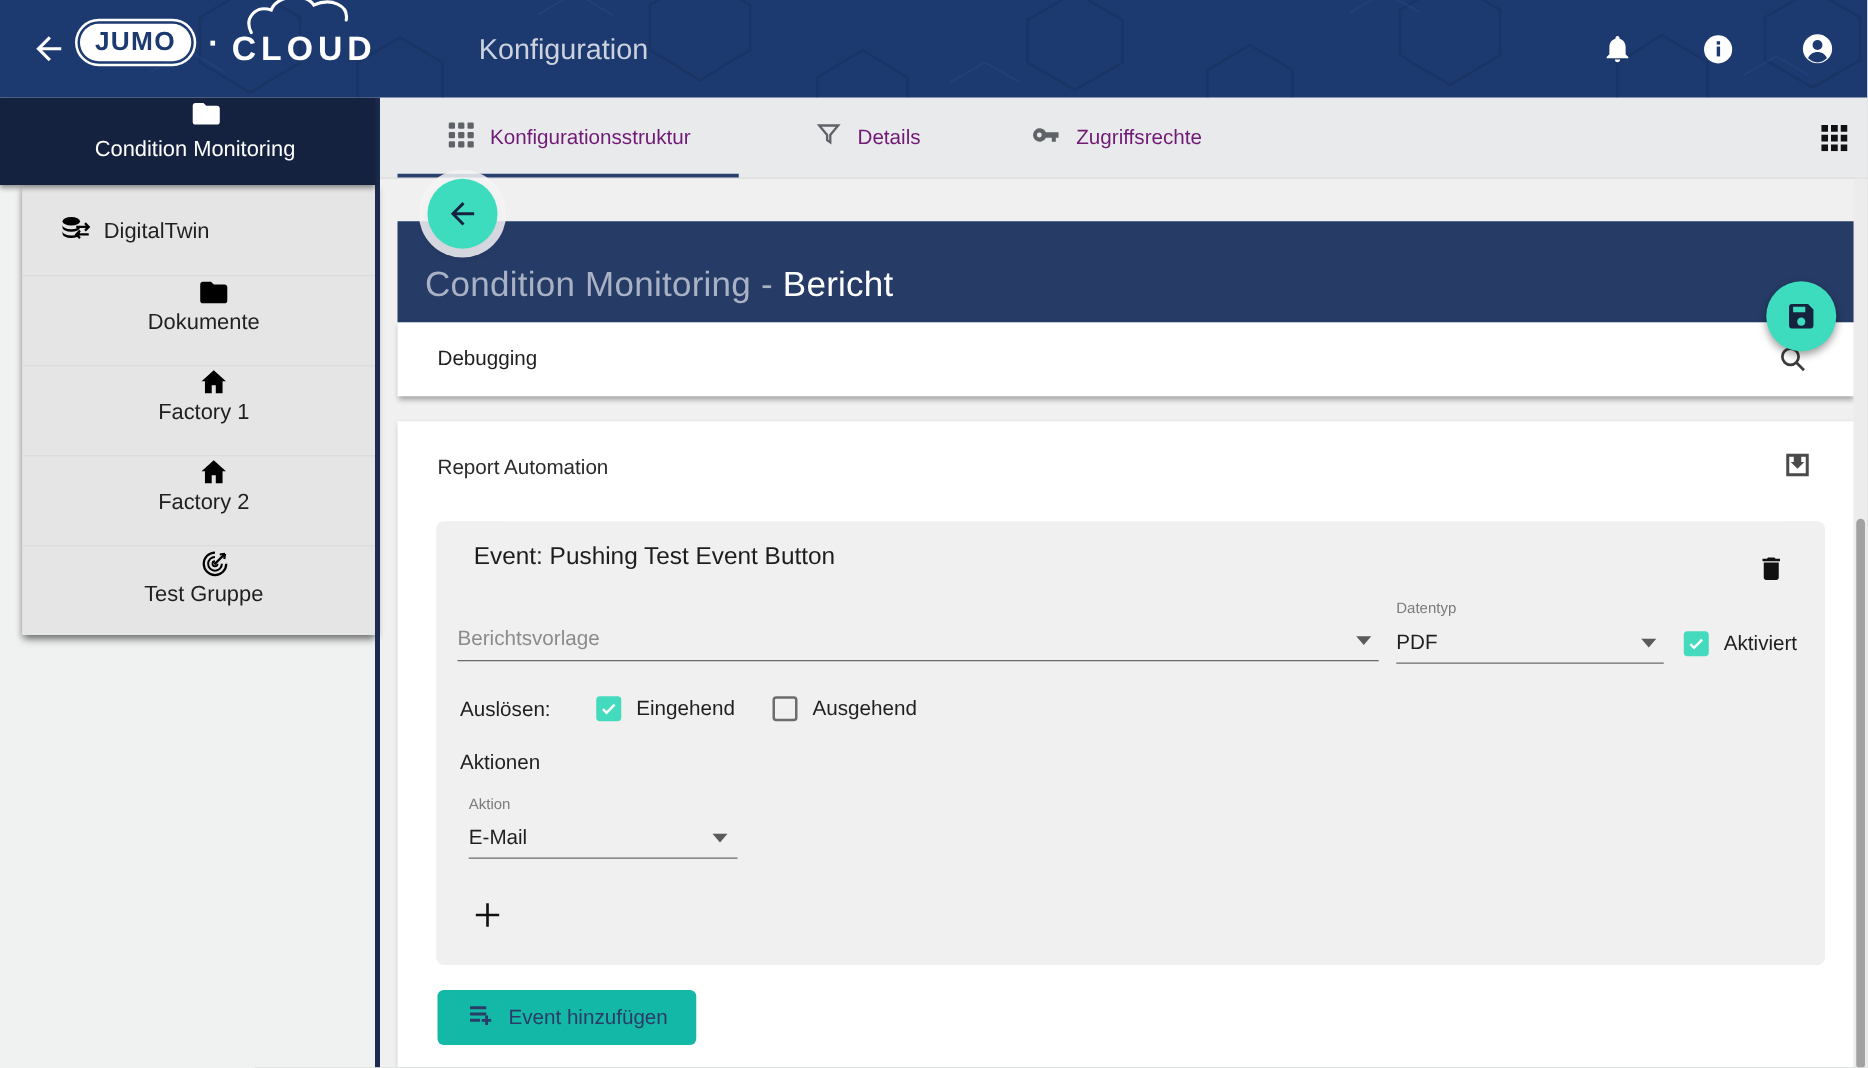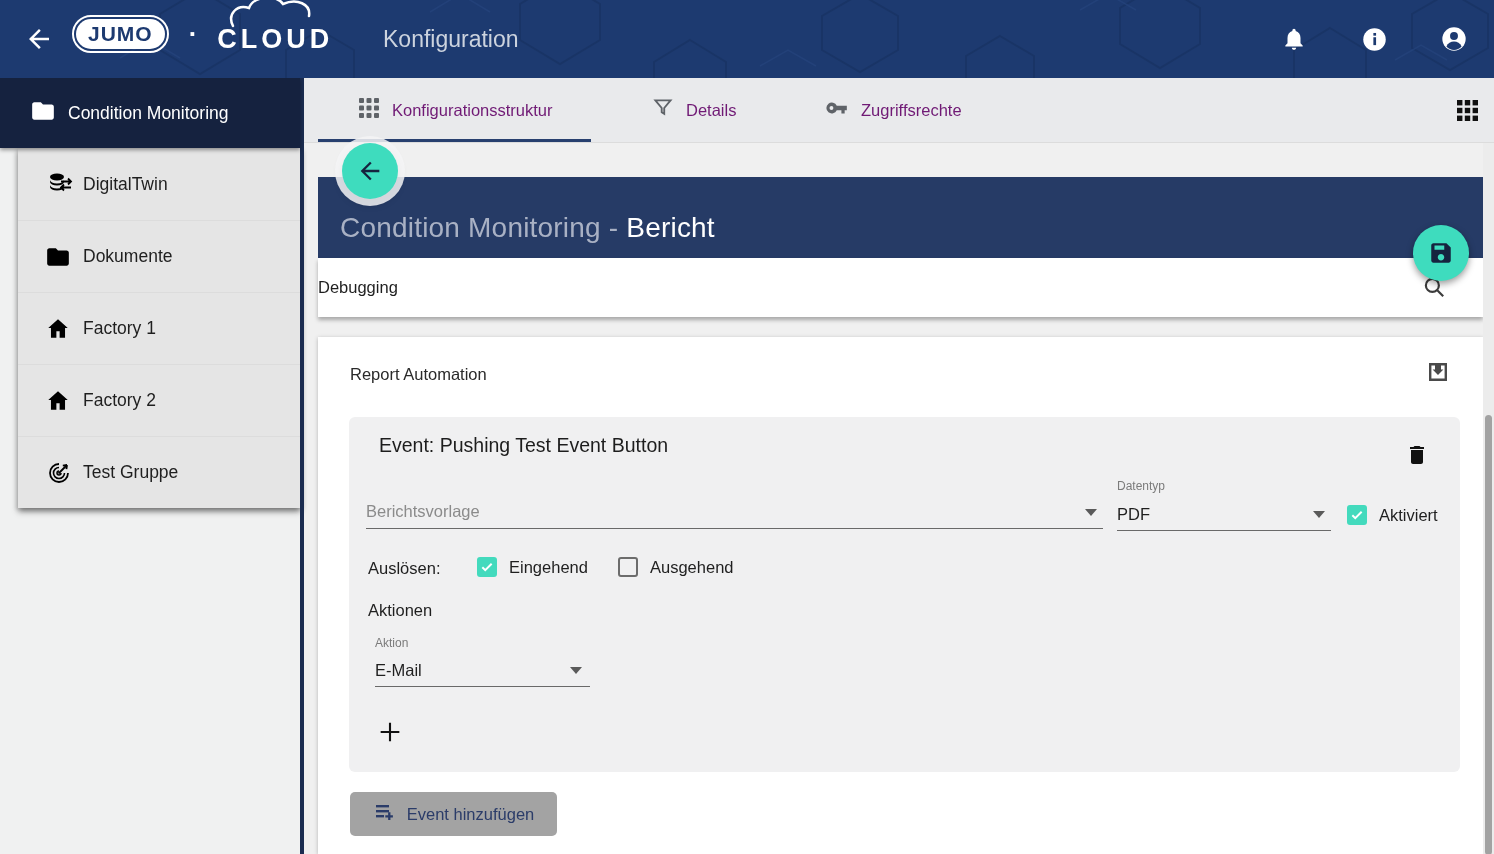--- a/index.html
+++ b/index.html
@@ -8,44 +8,44 @@
   #app {
     position:relative; width:1494px; height:854px; overflow:hidden;
     background:#f0f1f1; font-family:"Liberation Sans", sans-serif;
   }
   .abs { position:absolute; }
 
   
   .topbar { left:0; top:0; width:1494px; height:78px; background:#1d3a70; overflow:hidden; z-index:30; }
   .topbar-pattern { position:absolute; inset:0; opacity:.55; }
   .back-arrow-top { position:absolute; left:24px; top:24px; width:30px; height:30px; cursor:pointer; }
-  .brand { position:absolute; left:72px; top:14px; display:flex; align-items:center; gap:20px; }
+  .brand { position:absolute; left:60px; top:14px; display:flex; align-items:center; gap:10px; }
   .jumo-ring { border:2px solid #fff; border-radius:20px; padding:2px; }
   .jumo-pill { background:#fff; border-radius:15px; padding:3px 12px; }
   .jumo-pill span { color:#1d3a70; font-weight:800; font-size:21px; letter-spacing:1px; font-family:"Liberation Sans", sans-serif; }
   .brand-dot { color:#fff; font-size:26px; font-weight:700; line-height:1; }
   .cloud-wrap { position:relative; padding-top:12px; }
   .cloud-text { color:#fff; font-size:27px; font-weight:700; letter-spacing:4px; line-height:1; }
   .cloud-svg { position:absolute; left:10px; top:-16px; }
   .topbar-title { position:absolute; left:383px; top:0; height:78px; display:flex; align-items:center;
     color:#ccd3de; font-size:23px; font-weight:400; }
   .topbar-icons { position:absolute; right:0; top:0; height:78px; display:flex; align-items:center; }
   .topbar-icon { width:80px; display:flex; justify-content:center; cursor:pointer; }
 
   
   .sidebar-border { left:300px; top:78px; width:4px; height:776px; background:#1b2c50; z-index:5; }
   .sidebar-bg { left:0; top:148px; width:300px; height:706px; background:#f0f1f1; }
   .sidebar-header { left:0; top:78px; width:300px; height:70px; background:#15223f; z-index:6;
-    display:flex; align-items:center; box-shadow:0 2px 4px rgba(0,0,0,.4); cursor:pointer; }
+    display:flex; align-items:center; box-shadow:0 2px 4px rgba(0,0,0,.4); cursor:pointer;flex-direction:column; }
   .sidebar-header .icon { margin-left:30px; }
   .sidebar-header .lbl { color:#fff; font-size:17.5px; margin-left:12px; }
   .sidebar-panel { left:18px; top:148px; width:282px; background:#fff; z-index:4;
     box-shadow:0 4px 6px rgba(0,0,0,.35), 3px 2px 5px rgba(0,0,0,.18), -2px 2px 4px rgba(0,0,0,.12); }
   .side-item { height:72px; display:flex; align-items:center; cursor:pointer; background:#e5e5e5; }
-  .side-item + .side-item { border-top:1px solid #dcdcdc; }
+  .side-item + .side-item { border-top:1px solid #dcdcdc;flex-direction:column; }
   .side-item .icon { margin-left:27px; width:30px; display:flex; justify-content:flex-start; }
   .side-item .lbl { color:#1f1f1f; font-size:17.5px; margin-left:8px; }
 
   
   .content-bg { left:304px; top:78px; width:1190px; height:776px; background:#f0f0f0; }
   .tabs-row { left:304px; top:78px; width:1190px; height:65px; background:#e9eaec; border-bottom:1px solid #dcdcdc; }
   .tab { position:absolute; top:0; height:64px; display:flex; align-items:center; gap:12px; cursor:pointer;
     color:#701a75; font-size:16.5px; }
   .tab-ink { position:absolute; left:14px; top:61px; width:273px; height:3px; background:#28406f; }
   .grid-btn { position:absolute; right:13px; top:18px; width:28px; height:28px; display:flex; align-items:center; justify-content:center; cursor:pointer; }
@@ -54,21 +54,21 @@
   .banner-title { margin:0 0 14px 22px; font-size:28px; font-weight:500; color:#a9b1c4; letter-spacing:.2px; }
   .banner-title b { color:#ffffff; font-weight:500; }
 
   .fab { border-radius:50%; background:#3edcbe; display:flex; align-items:center; justify-content:center; cursor:pointer; }
   .back-fab { left:342px; top:143px; width:56px; height:56px; z-index:12;
     box-shadow:0 0 0 7px rgba(244,245,246,.85), 0 4px 8px rgba(0,0,0,.35); }
   .save-fab { left:1413px; top:225px; width:56px; height:56px; z-index:12; box-shadow:0 3px 7px rgba(0,0,0,.4); }
 
   .debug-row { left:318px; top:258px; width:1165px; height:59px; background:#fff; z-index:9;
     box-shadow:0 3px 4px rgba(0,0,0,.3); display:flex; align-items:center; }
-  .debug-row .lbl { font-size:16.5px; color:#1f1f1f; }
+  .debug-row .lbl { margin-left:32px; font-size:16.5px; color:#1f1f1f; }
   .debug-search { position:absolute; right:36px; top:16px; cursor:pointer; }
 
   .main-card { left:318px; top:337px; width:1165px; height:517px; background:#fff;
     box-shadow:0 1px 4px rgba(0,0,0,.25); z-index:7; }
   .section-title { position:absolute; left:32px; top:28px; font-size:16.5px; color:#2a2a2a; }
   .download-btn { position:absolute; right:33px; top:23px; cursor:pointer; }
 
   .event-card { position:absolute; left:31px; top:80px; width:1111px; height:355px; background:#f0f0f1; border-radius:6px; }
   .event-title { position:absolute; left:30px; top:17px; font-size:19.5px; color:#1d1d1d; }
   .trash-btn { position:absolute; right:31px; top:25px; cursor:pointer; }
@@ -80,21 +80,21 @@
   .caret { width:0; height:0; border-left:6px solid transparent; border-right:6px solid transparent; border-top:7px solid #5a5a5a; position:absolute; cursor:pointer; }
 
   .cb { width:20px; height:20px; border-radius:3px; display:inline-flex; align-items:center; justify-content:center; cursor:pointer; flex:none; }
   .cb-on { background:#43dabd; }
   .cb-off { border:2px solid #6c6c6c; background:transparent; }
   .cb-row { position:absolute; display:flex; align-items:flex-end; }
   .cb-row .cap { font-size:16.5px; color:#1f1f1f; margin-left:12px; }
 
   .plus-btn { position:absolute; left:27px; top:301px; width:28px; height:28px; cursor:pointer; }
 
-  .add-event-btn { left:350px; top:792px; width:207px; height:44px; background:#a3a3a3; border-radius:5px;
+  .add-event-btn { left:350px; top:792px; width:207px; height:44px; background:#14b8a6; border-radius:5px;
     display:flex; align-items:center; justify-content:center; gap:10px; cursor:pointer; z-index:8; }
   .add-event-btn .cap { color:#2b3c69; font-size:16.5px; }
 
   .scrollbar-track { left:1483px; top:143px; width:11px; height:711px; background:#ececec; z-index:20; }
   .scrollbar-thumb { position:absolute; left:2px; top:272px; width:7px; height:440px; background:#a2a2a2; border-radius:4px; cursor:pointer; }
 </style>
 </head>
 <body>
 
 <div id="app">

